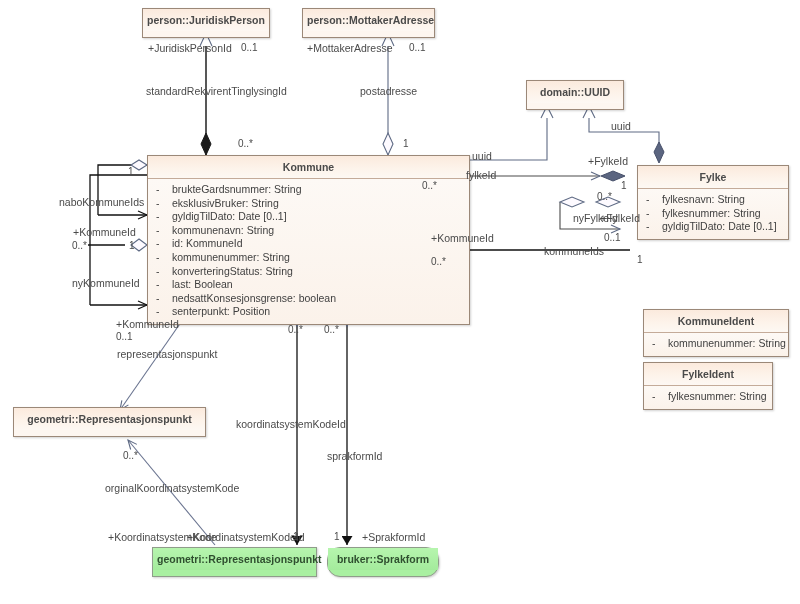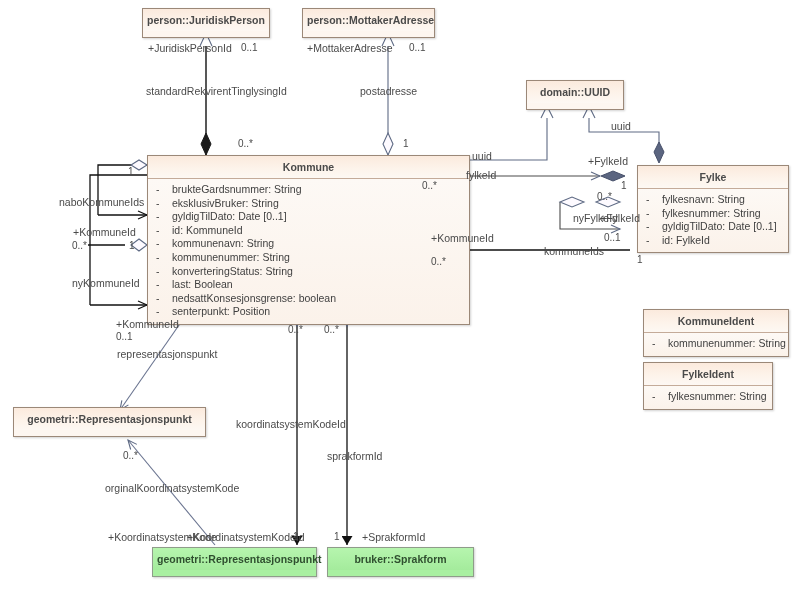--- a/index.html
+++ b/index.html
@@ -164,57 +164,56 @@
       </div>
       <div class="uml-class" style="left: 526px; top: 80px; width: 98px; height: 30px;">
         <div class="hdr">domain::UUID</div>
       </div>
       <div class="uml-class has-body" style="left: 147px; top: 155px; width: 323px;">
         <div class="hdr">Kommune</div>
         <div class="body">
           <div class="attr"><span class="vis">-</span><span>brukteGardsnummer: String</span></div>
           <div class="attr"><span class="vis">-</span><span>eksklusivBruker: String</span></div>
           <div class="attr"><span class="vis">-</span><span>gyldigTilDato: Date [0..1]</span></div>
+          <div class="attr"><span class="vis">-</span><span>kommunenavn: String</span></div>
           <div class="attr"><span class="vis">-</span><span>id: KommuneId</span></div>
-          <div class="attr"><span class="vis">-</span><span>kommunenavn: String</span></div>
           <div class="attr"><span class="vis">-</span><span>kommunenummer: String</span></div>
           <div class="attr"><span class="vis">-</span><span>konverteringStatus: String</span></div>
           <div class="attr"><span class="vis">-</span><span>last: Boolean</span></div>
           <div class="attr"><span class="vis">-</span><span>nedsattKonsesjonsgrense: boolean</span></div>
           <div class="attr"><span class="vis">-</span><span>senterpunkt: Position</span></div>
         </div>
       </div>
       <div class="uml-class has-body" style="left: 637px; top: 165px; width: 152px;">
         <div class="hdr">Fylke</div>
         <div class="body">
           <div class="attr"><span class="vis">-</span><span>fylkesnavn: String</span></div>
           <div class="attr"><span class="vis">-</span><span>fylkesnummer: String</span></div>
           <div class="attr"><span class="vis">-</span><span>gyldigTilDato: Date [0..1]</span></div>
-          <div class="attr"><span class="vis">-</span><span>id: FylkeId</span></div>
         </div>
       </div>
       <div class="uml-class has-body" style="left: 643px; top: 309px; width: 146px;">
         <div class="hdr">KommuneIdent</div>
         <div class="body">
           <div class="attr"><span class="vis">-</span><span>kommunenummer: String</span></div>
         </div>
       </div>
       <div class="uml-class has-body" style="left: 643px; top: 362px; width: 130px;">
         <div class="hdr">FylkeIdent</div>
         <div class="body">
           <div class="attr"><span class="vis">-</span><span>fylkesnummer: String</span></div>
         </div>
       </div>
       <div class="uml-class" style="left: 13px; top: 407px; width: 193px; height: 30px;">
         <div class="hdr">geometri::Representasjonspunkt</div>
       </div>
       <div class="uml-class green" style="left: 152px; top: 547px; width: 165px; height: 30px;">
         <div class="hdr">geometri::Representasjonspunkt</div>
       </div>
-      <div class="uml-class green" style="left: 327px; top: 547px; width: 147px; height: 30px;">
+      <div class="uml-class green" style="left: 327px; top: 547px; width: 112px; height: 30px; border-radius: 13px;">
         <div class="hdr">bruker::Sprakform</div>
       </div>
     </div>
 
   <div id="labels">
       <div class="lbl" style="left: 148px; top: 42px;">+JuridiskPersonId</div>
       <div class="mult" style="left: 241px; top: 42px;">0..1</div>
       <div class="lbl" style="left: 146px; top: 85px;">standardRekvirentTinglysingId</div>
       <div class="lbl" style="left: 307px; top: 42px;">+MottakerAdresse</div>
       <div class="mult" style="left: 409px; top: 42px;">0..1</div>

